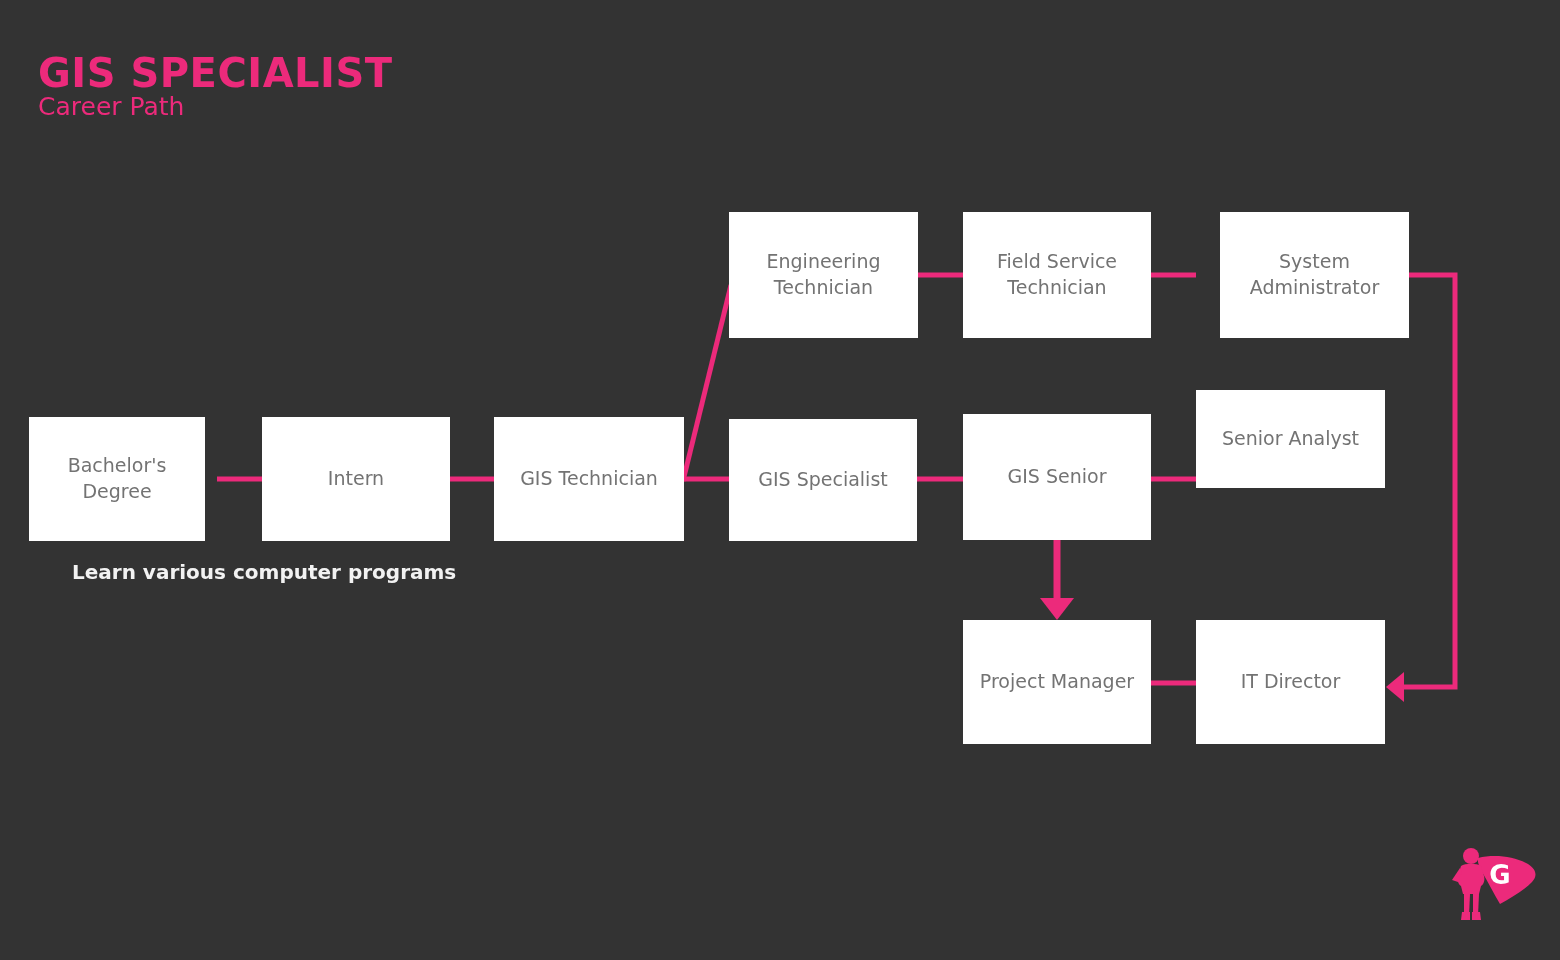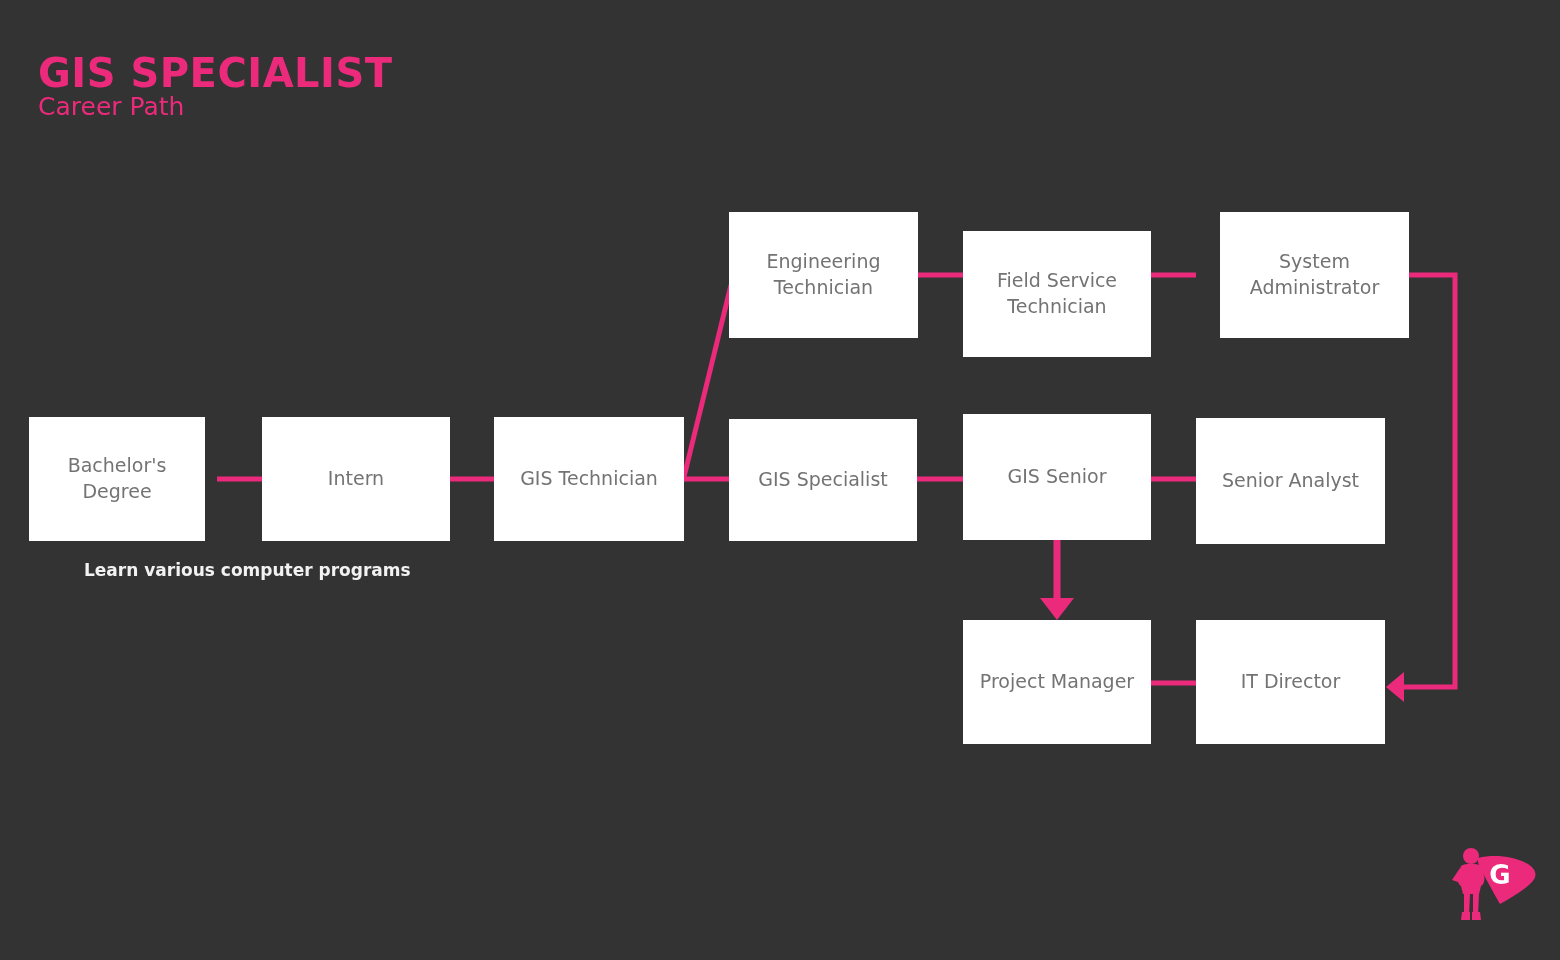--- a/index.html
+++ b/index.html
@@ -75,24 +75,24 @@
     font-weight: normal;
     color: #737373;
     line-height: 1.35;
     padding: 0 8px;
     white-space: pre-line;
   }
 
   
   .caption {
     position: absolute;
-    left: 84px;
+    left: 72px;
     top: 560px;
     font-family: "DejaVu Sans", "Liberation Sans", sans-serif;
-    font-size: 17px;
+    font-size: 20px;
     font-weight: bold;
     color: #f2f2f2;
     white-space: nowrap;
     z-index: 6;
   }
 
   
   .logo {
     position: absolute;
     left: 1448px;
@@ -156,30 +156,30 @@
   </div>
 
   <div class="node" style="left:729px; top:419px; width:188px; height:122px;">
     <span class="node-label">GIS Specialist</span>
   </div>
 
   <div class="node" style="left:963px; top:414px; width:188px; height:126px;">
     <span class="node-label">GIS Senior</span>
   </div>
 
-  <div class="node" style="left:1196px; top:418px; width:189px; height:126px;text-align:right;">
+  <div class="node" style="left:1196px; top:390px; width:189px; height:98px;text-align:right;">
     <span class="node-label">Senior Analyst</span>
   </div>
 
   <div class="node" style="left:729px; top:212px; width:189px; height:126px;">
     <span class="node-label">Engineering
 Technician</span>
   </div>
 
-  <div class="node" style="left:963px; top:212px; width:188px; height:126px;margin-top:19px;">
+  <div class="node" style="left:963px; top:212px; width:188px; height:126px;">
     <span class="node-label">Field Service
 Technician</span>
   </div>
 
   <div class="node" style="left:1196px; top:212px; width:189px; height:126px;margin-left:24px;">
     <span class="node-label">System
 Administrator</span>
   </div>
 
   <div class="node" style="left:963px; top:620px; width:188px; height:124px;">

